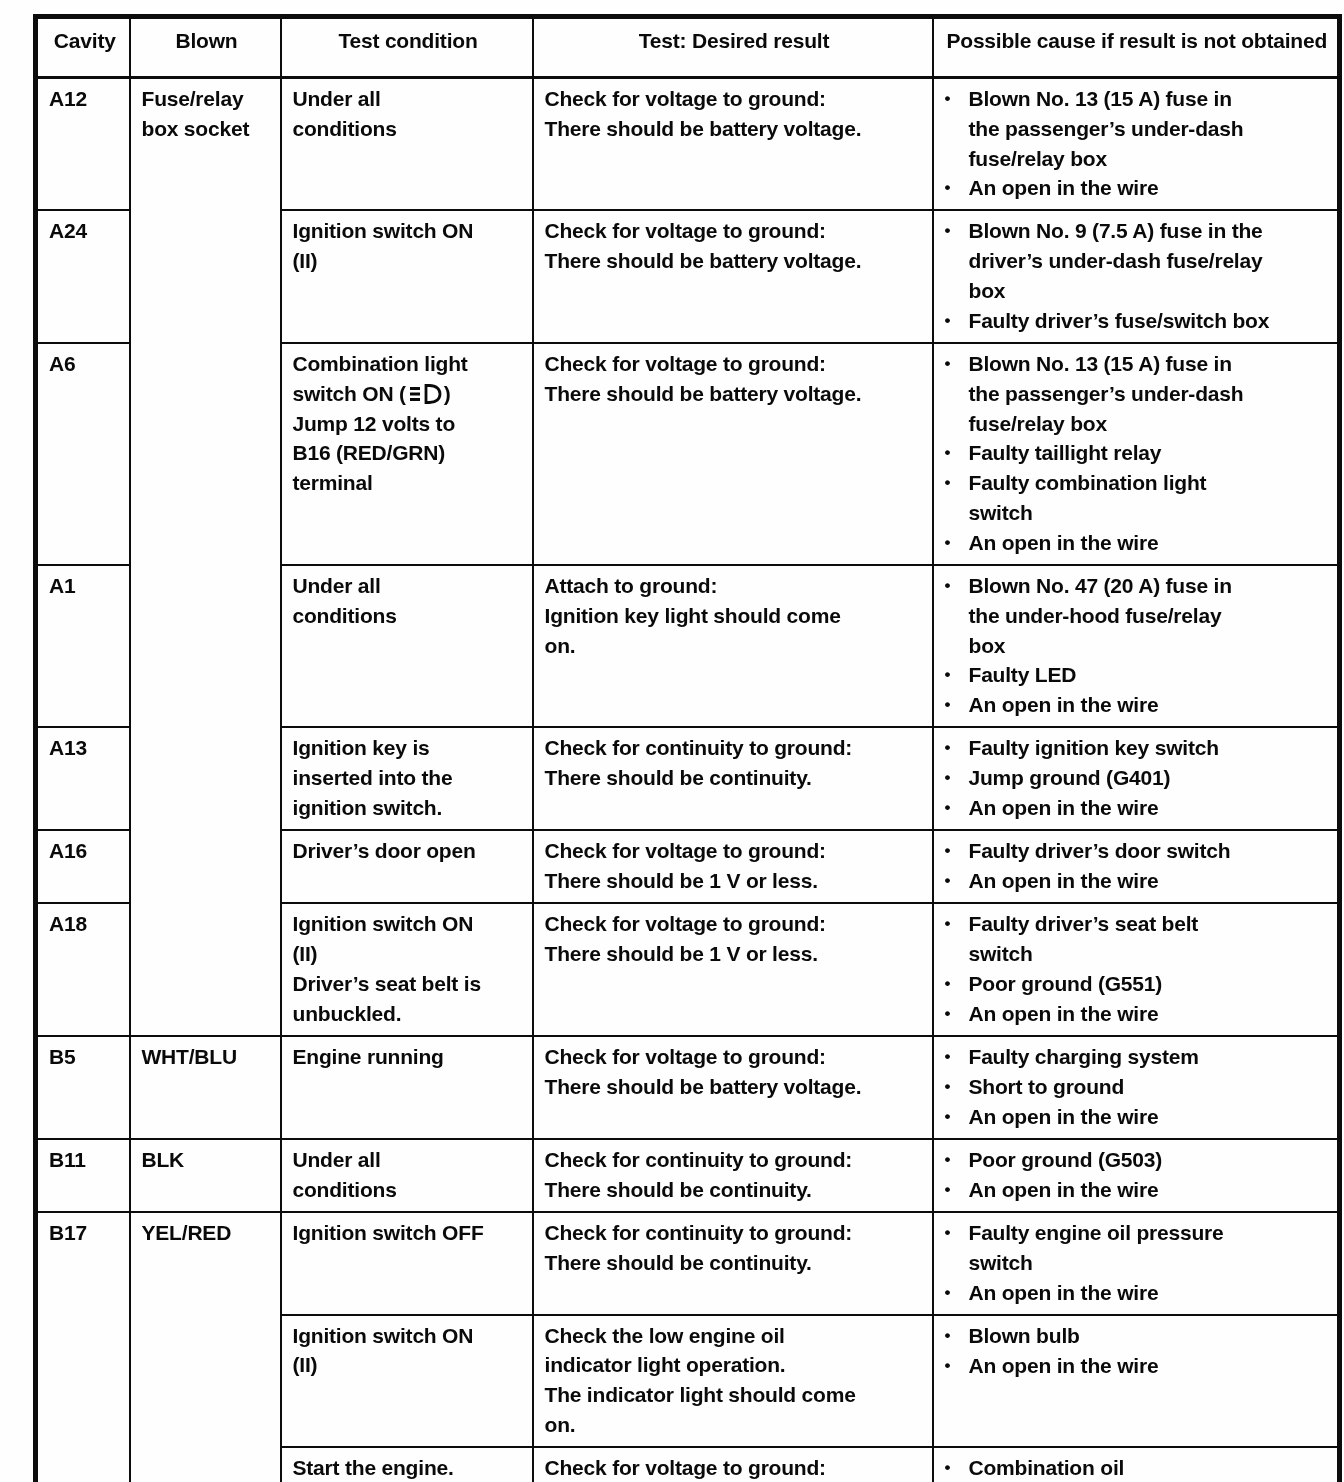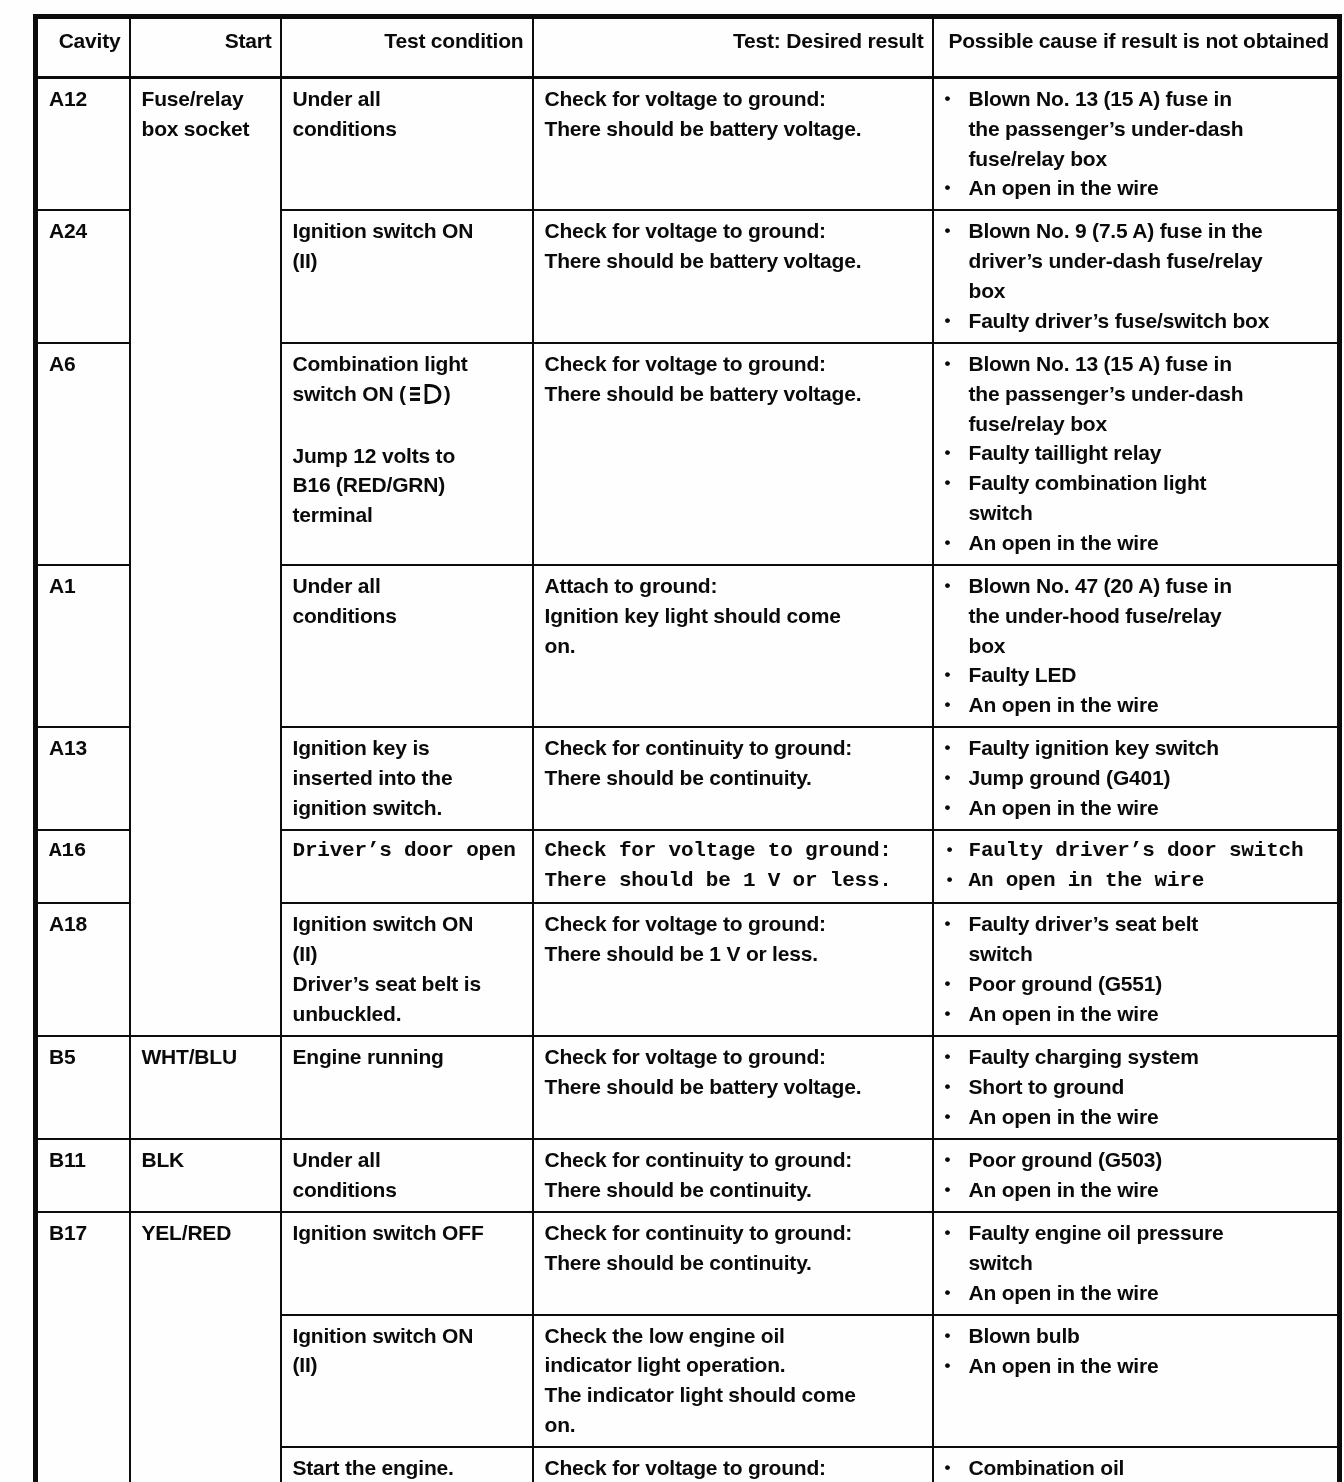--- a/index.html
+++ b/index.html
@@ -28,25 +28,25 @@
     border: 2px solid #0c0c0c;
     vertical-align: top;
     font-size: 21px;
     font-weight: 700;
     line-height: 1.42;
     letter-spacing: -0.2px;
     padding: 5px 8px 6px 11px;
   }
   table.tt { border: 5px solid #0c0c0c; }
   table.tt thead th {
-    text-align: right;
+    text-align: center;
     border-bottom-width: 3px;
     padding-top: 7px;
   }
-  .pre { white-space: pre-line; margin-top: 32px; }
+  .pre { white-space: pre-line; }
   .cause {
     display: flex;
     align-items: flex-start;
   }
   .cause .dot {
     flex: 0 0 auto;
     width: 24px;
     text-align: left;
     font-size: 17px;
     line-height: 30px;
@@ -60,21 +60,21 @@
     vertical-align: -4px;
     margin: 0 1px;
   }
   
   tr.h-head { height: 61px; }
   tr.r0  { height: 122px; }
   tr.r1  { height: 118px; }
   tr.r2  { height: 212px; }
   tr.r3  { height: 149px; }
   tr.r4  { height: 87px; }
-  tr.r5  { height: 62px; font-family: Liberation Mono, monospace; }
+  tr.r5  { height: 62px; }
   tr.r6  { height: 121px; }
   tr.r7  { height: 90px; }
   tr.r8  { height: 57px; }
   tr.r9  { height: 99px; }
   tr.r10 { height: 113px; }
   tr.r11 { height: 155px; }
 </style>
 </head>
 <body>
 
@@ -83,21 +83,21 @@
     <colgroup>
       <col style="width:94px">
       <col style="width:151px">
       <col style="width:252px">
       <col style="width:400px">
       <col style="width:407px">
     </colgroup>
     <thead>
       <tr class="h-head">
         <th>Cavity</th>
-        <th>Start</th>
+        <th>Blown</th>
         <th>Test condition</th>
         <th>Test: Desired result</th>
         <th>Possible cause if result is not obtained</th>
       </tr>
     </thead>
     <tbody>
 
       <tr class="r0">
         <td><span class="pre">A12</span></td>
         <td rowspan="7"><span class="pre">Fuse/relay

